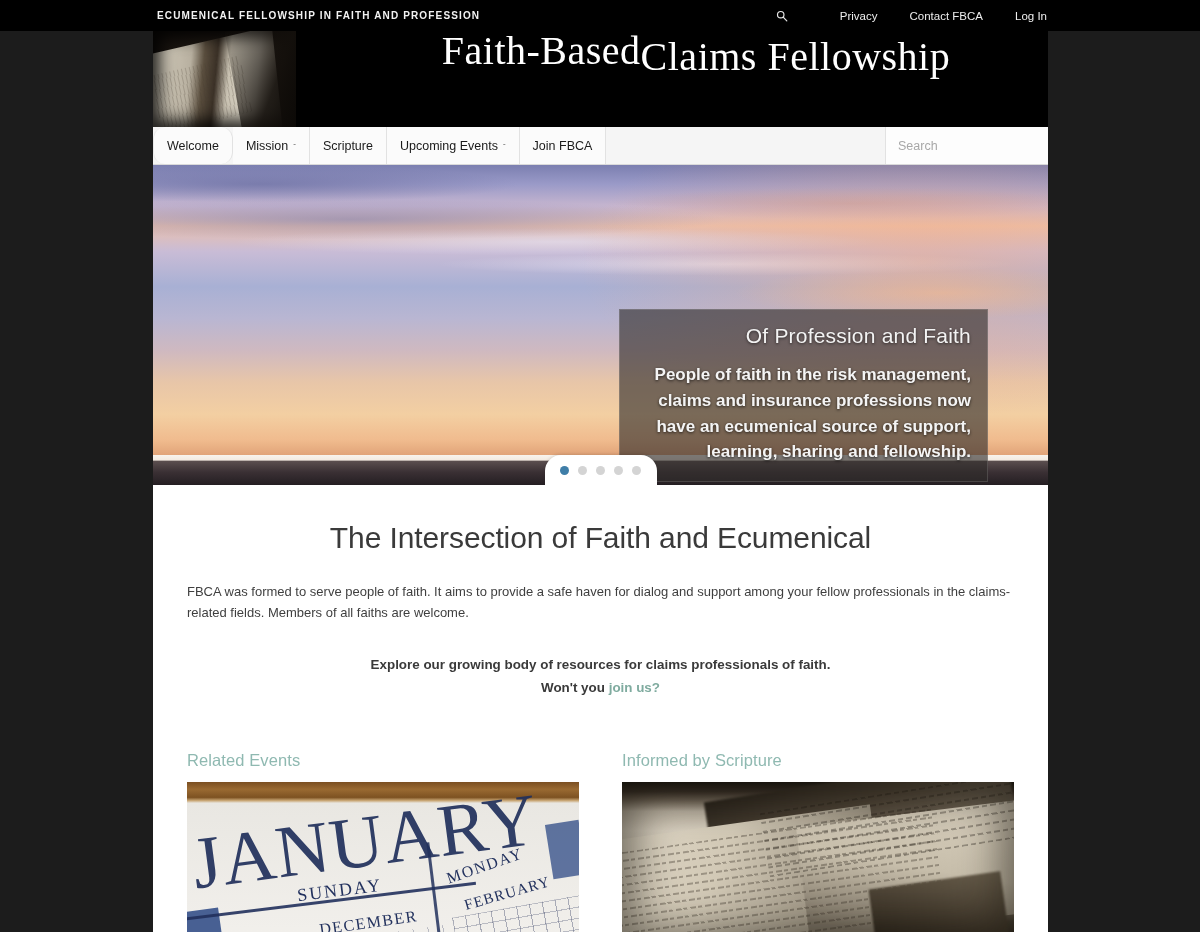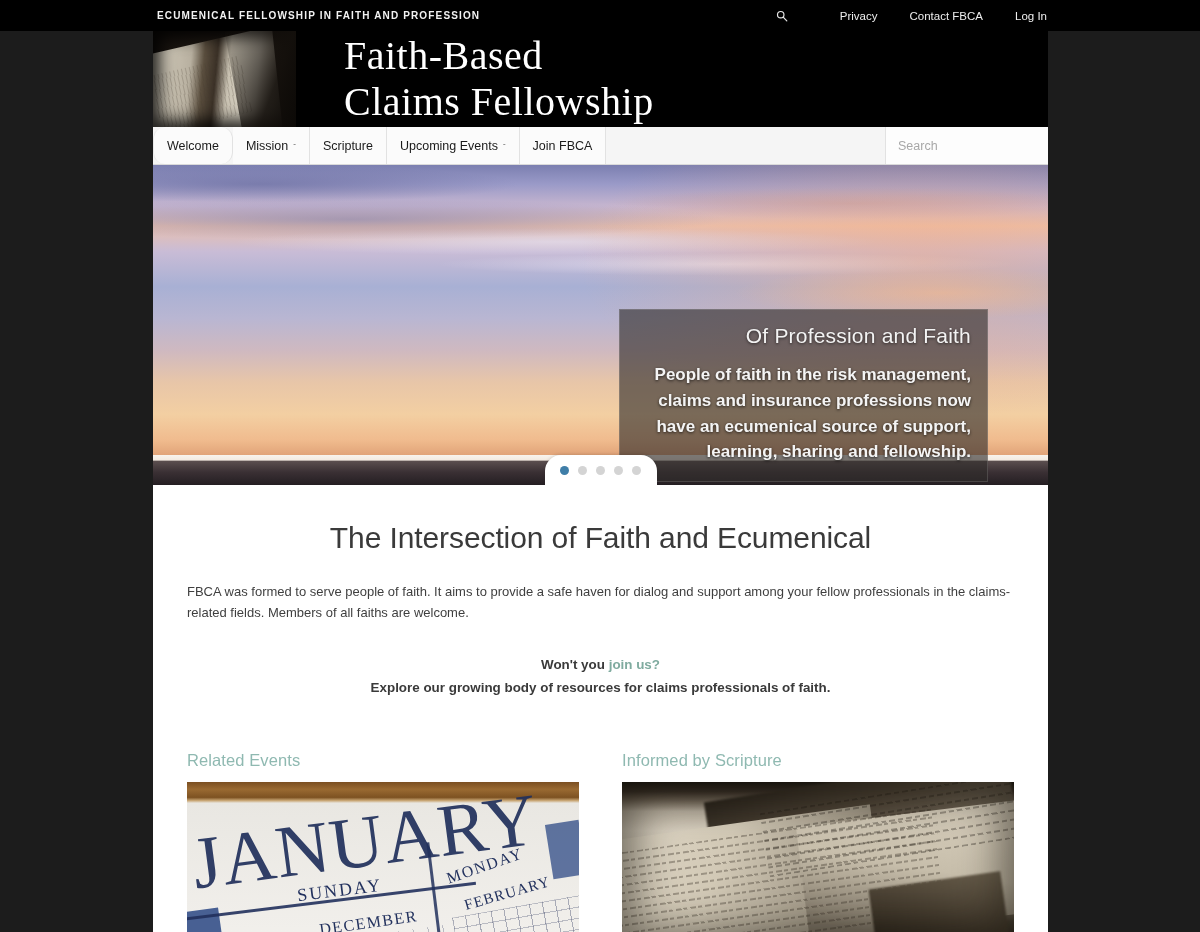--- a/index.html
+++ b/index.html
@@ -120,21 +120,21 @@
     opacity: .75;
     filter: blur(0.3px);
   }
   .masthead-logo .logo-vignette {
     position: absolute; inset: 0;
     box-shadow: inset 0 0 16px 7px rgba(0,0,0,0.85);
   }
   .masthead-title {
     flex: 1;
     display: flex;
-    flex-direction: column;
+    flex-direction: row;
     justify-content: center;
     padding-left: 48px;
     color: #ffffff;
     font-family: "Liberation Serif", serif;
   }
   .masthead-line1,
   .masthead-line2 {
     font-size: 40px;
     line-height: 0.99;
     letter-spacing: 0.5px;
@@ -592,22 +592,22 @@
       <span class="dot"></span>
       <span class="dot"></span>
       <span class="dot"></span>
     </div>
   </div>
 
   <div class="main">
     <h1 class="page-title">The Intersection of Faith and Ecumenical</h1>
     <p class="intro">FBCA was formed to serve people of faith. It aims to provide a safe haven for dialog and support among your fellow professionals in the claims-related fields. Members of all faiths are welcome.</p>
     <div class="cta">
+      <div>Explore our growing body of resources for claims professionals of faith.</div>
       <div><span>Won't you </span><a>join us?</a></div>
-      <div>Explore our growing body of resources for claims professionals of faith.</div>
     </div>
 
     <div class="cards">
 
       <div class="card">
         <div class="card-title">Related Events</div>
         <div class="card-media img-calendar">
           <div class="cal-blue"></div>
           <div class="cal-blue2"></div>
           <div class="cal-word">JANUARY</div>

